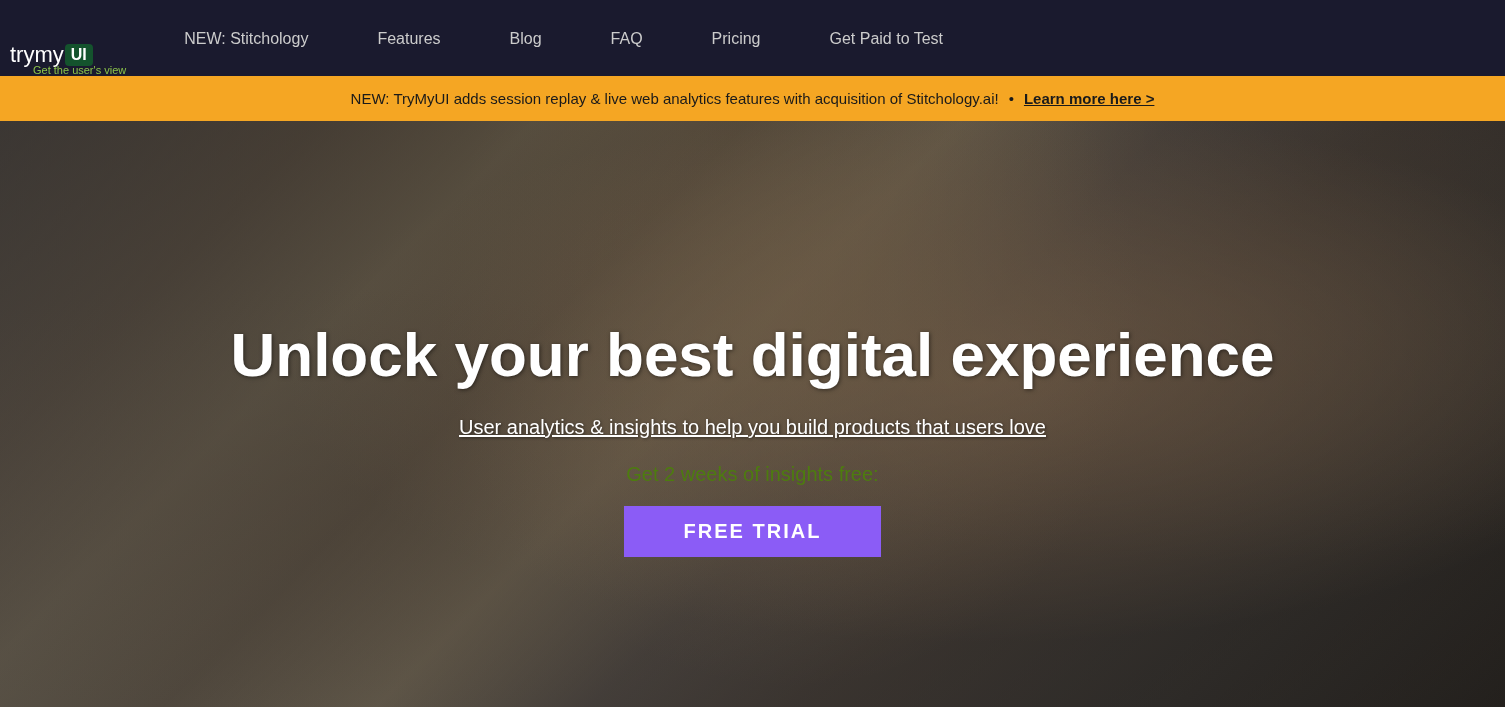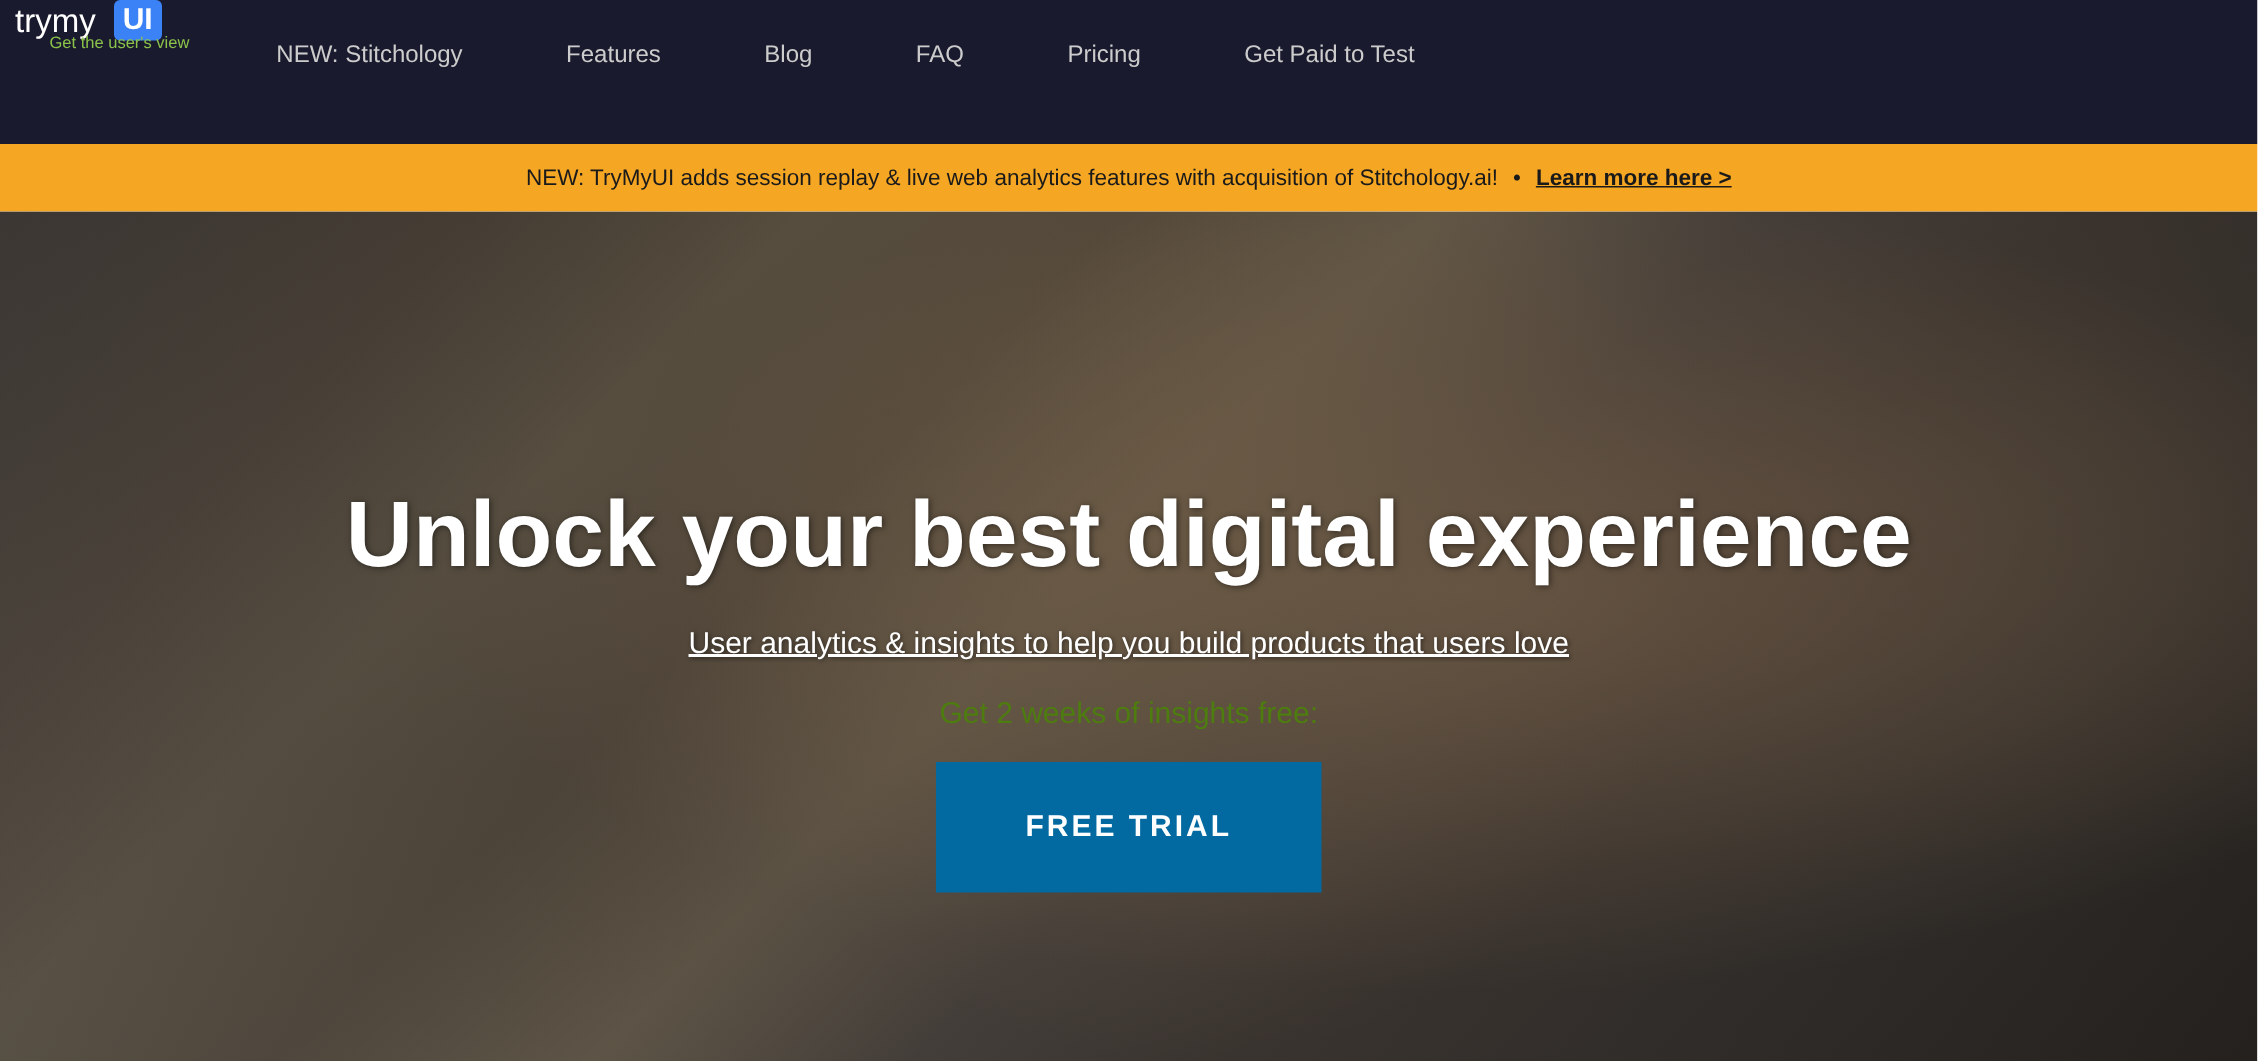--- a/index.html
+++ b/index.html
@@ -7,22 +7,22 @@
     body {
       font-family: 'Helvetica Neue', Arial, sans-serif;
       width: 1505px;
       overflow-x: hidden;
     }
 
     
     .navbar {
       background-color: #1a1a2e;
       display: flex;
-      align-items: flex-start;
-      height: 96px;
+      align-items: flex-end;
+      height: 76px;
       padding: 0 0 0 10px;
       position: relative;
       z-index: 10;
     }
 
     .logo-area {
       display: flex;
       align-items: center;
       margin-right: 30px;
       text-decoration: none;
@@ -42,27 +42,27 @@
     }
 
     .logo-trymyui span.try {
       color: #ffffff;
     }
     .logo-trymyui span.my {
       color: #ffffff;
     }
 
     .logo-box {
-      background-color: #3b82f6;
+      background-color: #14532d;
       color: white;
-      font-size: 20px;
+      font-size: 16px;
       font-weight: 700;
       padding: 2px 6px;
       border-radius: 4px;
-      margin-left: 12px;
+      margin-left: 1px;
     }
 
     .logo-tagline {
       color: #8bc34a;
       font-size: 11px;
       display: block;
       margin-top: -4px;
       padding-left: 2px;
       margin-left: 21px;
     }
@@ -193,27 +193,27 @@
     }
 
     .hero-cta-label {
       color: #4d7c0f;
       font-size: 20px;
       font-weight: 500;
       margin-bottom: 20px;
     }
 
     .free-trial-btn {
-      background-color: #0369a1;
+      background-color: #8b5cf6;
       color: #ffffff;
       border: none;
       font-size: 20px;
       font-weight: 700;
       letter-spacing: 2px;
-      padding: 32px 60px;
+      padding: 14px 60px;
       cursor: pointer;
       border-radius: 0;
       text-transform: uppercase;
       transition: background-color 0.2s;
     }
   </style>
 </head>
 <body>
 
 <nav class="navbar">

